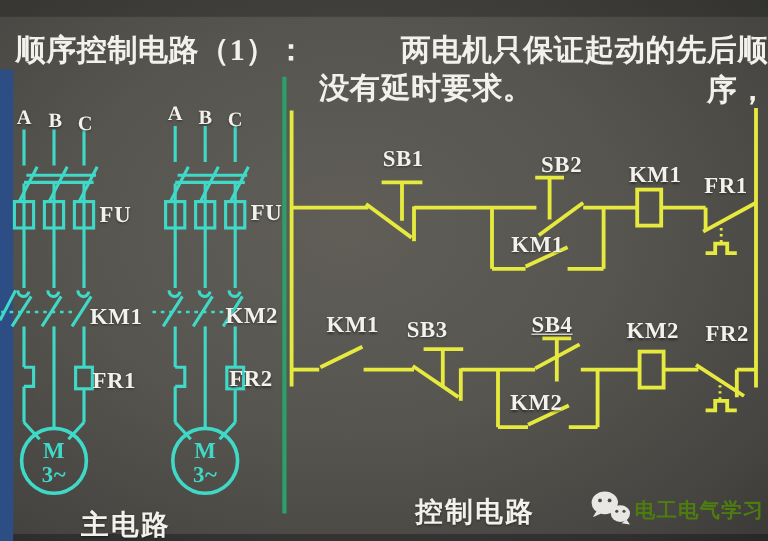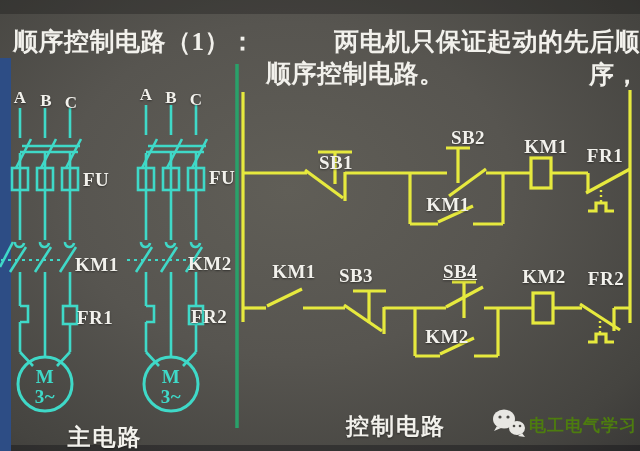--- a/index.html
+++ b/index.html
@@ -25,21 +25,21 @@
 </style>
 </head>
 <body>
 
 <div class="edge-top"></div>
 <div class="edge-bottom"></div>
 <div class="blue-band"></div>
 
 <div class="title" style="left:13px;top:25px;">顺序控制电路（1）：</div>
 <div class="title" style="left:266px;top:25px;margin-left:48px;">两电机只保证起动的先后顺序，</div>
-<div class="title" style="left:266px;top:57px;">顺序控制电路。</div>
+<div class="title" style="left:266px;top:57px;">没有延时要求。</div>
 
 <svg width="640" height="451" viewBox="0 0 640 451">
 
   <path d="M237 64 V428" stroke="#2aa06a" stroke-width="3.5" fill="none"></path>
 
   <path d="M13 242 L0 267" stroke="#3fd9c8" stroke-width="2.6" fill="none"></path>
 
   <g stroke="#3fd9c8" stroke-width="2.6" fill="none">
     <g>
       <path d="M20 108 V138 M45 108 V138 M70 108 V138"></path>
@@ -200,21 +200,21 @@
 <div class="lbl dev" style="left:191px;top:306px;">FR2</div>
 
 <div class="lbl dev cyan center" style="left:45px;top:366px;">M</div>
 <div class="lbl dev cyan center" style="left:45px;top:386px;">3~</div>
 <div class="lbl dev cyan center" style="left:171px;top:366px;">M</div>
 <div class="lbl dev cyan center" style="left:171px;top:386px;">3~</div>
 
 <div class="lbl caption center" style="left:105px;top:422px;">主电路</div>
 <div class="lbl caption center" style="left:396px;top:411px;">控制电路</div>
 
-<div class="lbl dev center" style="left:336px;top:152px;">SB1</div>
+<div class="lbl dev center" style="left:336px;top:122px;">SB1</div>
 <div class="lbl dev center" style="left:468px;top:127px;">SB2</div>
 <div class="lbl dev center" style="left:448px;top:194px;">KM1</div>
 <div class="lbl dev center" style="left:546px;top:136px;">KM1</div>
 <div class="lbl dev center" style="left:605px;top:145px;">FR1</div>
 
 <div class="lbl dev center" style="left:294px;top:261px;">KM1</div>
 <div class="lbl dev center" style="left:356px;top:265px;">SB3</div>
 <div class="lbl dev center" style="left:460px;top:261px;text-decoration:underline;">SB4</div>
 <div class="lbl dev center" style="left:447px;top:326px;">KM2</div>
 <div class="lbl dev center" style="left:544px;top:266px;">KM2</div>

